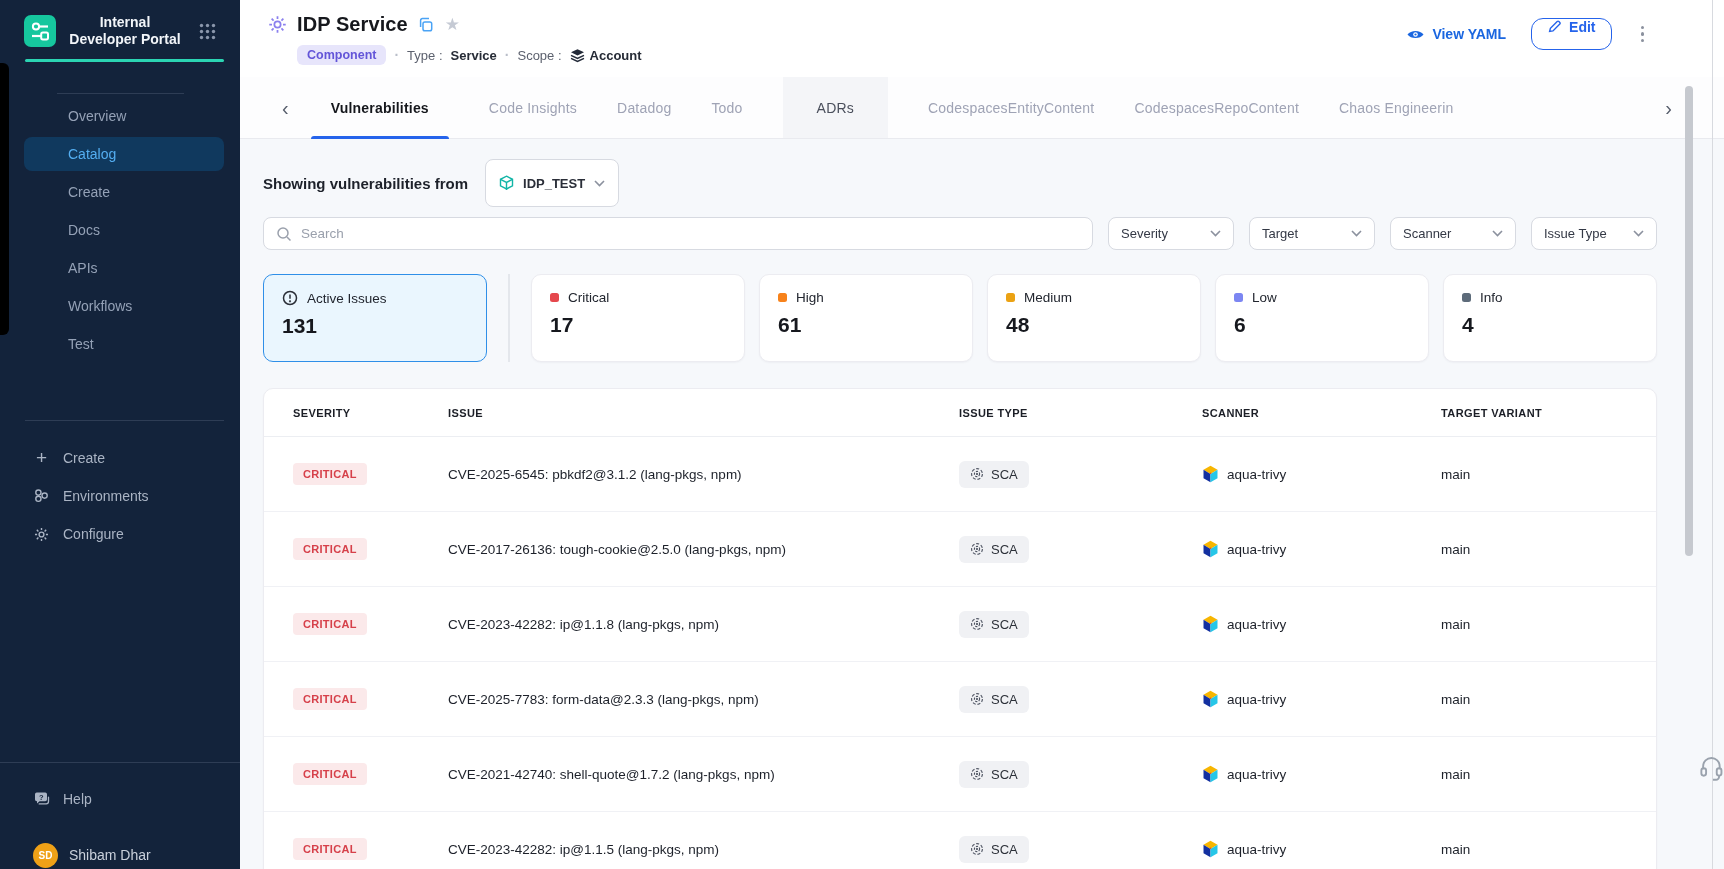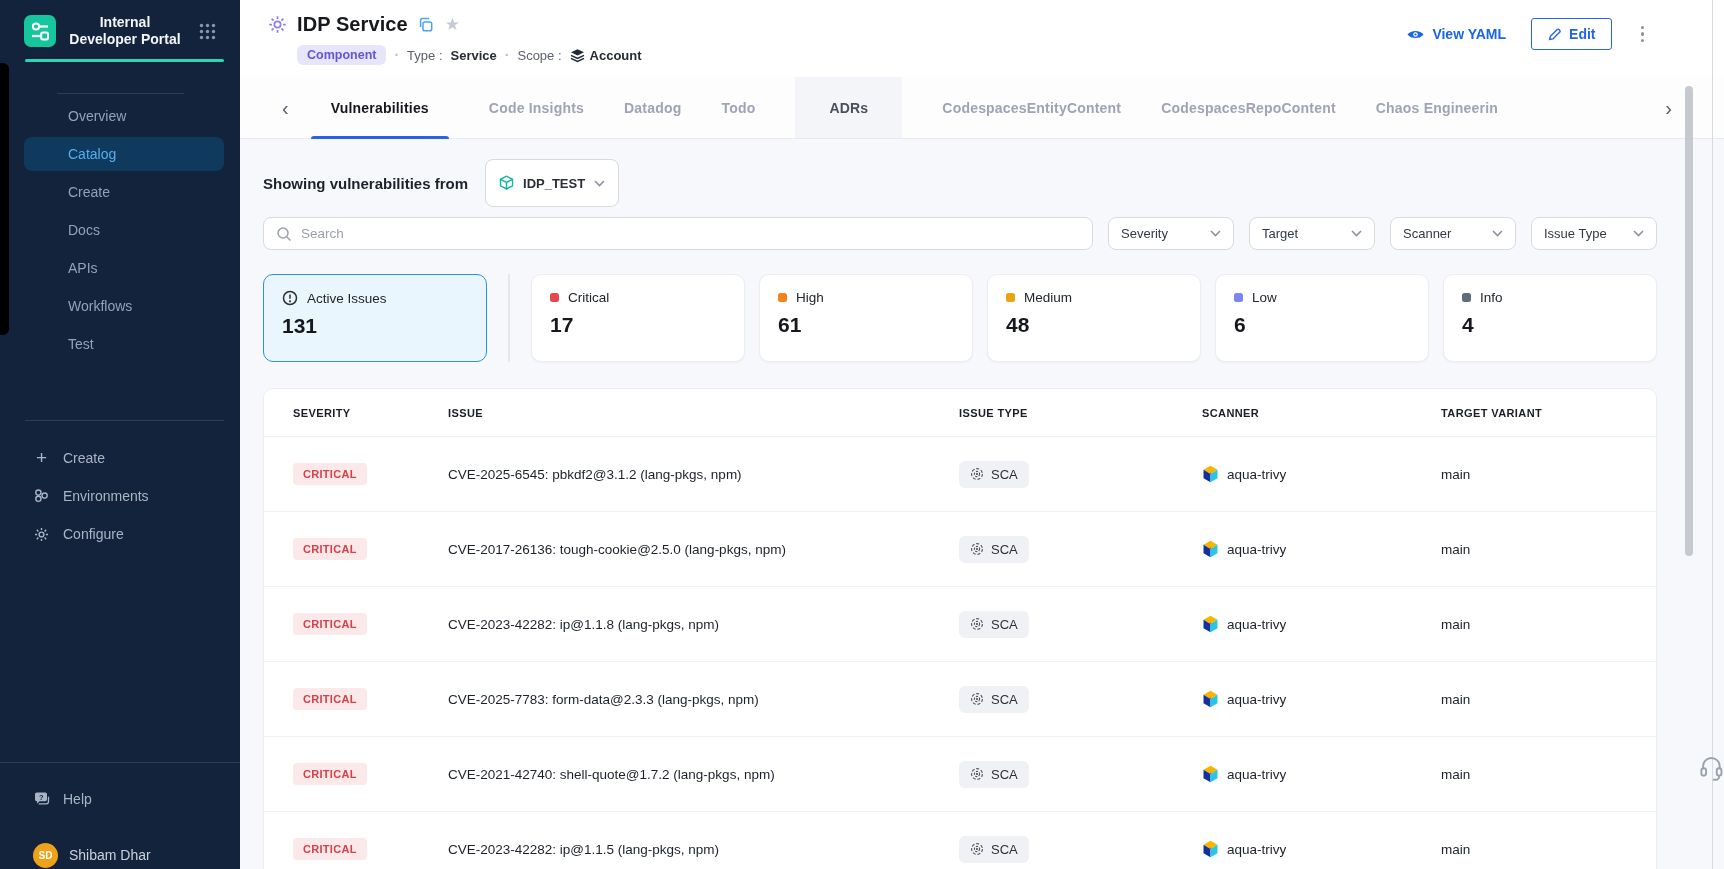--- a/index.html
+++ b/index.html
@@ -38,30 +38,30 @@
   .page-title { font-size:20px; font-weight:700; color:#16181d; letter-spacing:.1px; }
   .star-glyph { font-size:17px; color:#c5cad4; margin-left:2px; cursor:pointer; }
   .meta-row { display:flex; align-items:center; gap:8px; margin-top:6px; margin-left:30px; height:22px; }
   .kind-badge { background:#e7e5fb; color:#6355d8; font-size:12.5px; font-weight:600; border-radius:6px; padding:3px 10px; }
   .dot-sep { color:#b9bec9; font-size:14px; font-weight:700; }
   .meta-label { color:#5c616e; font-size:13px; }
   .meta-value { color:#262b36; font-size:13px; font-weight:700; }
   .scope-wrap { display:flex; align-items:center; gap:5px; }
   .ph-right { position:absolute; right:76px; top:18px; display:flex; align-items:center; gap:25px; }
   .view-yaml { display:flex; align-items:center; gap:7px; color:#1a66e0; font-size:14px; font-weight:700; cursor:pointer; }
-  .edit-btn { display:flex; align-items:center; gap:7px; border:1.4px solid #2563eb; color:#2563eb; font-size:14px; font-weight:700; border-radius:3px; height:32px; padding:0 15px; background:#fff; cursor:pointer; }
+  .edit-btn { display:flex; gap:7px; border:1.4px solid #2563eb; color:#2563eb; font-size:14px; font-weight:700; border-radius:12px; height:32px; padding:0 15px; background:#fff; cursor:pointer; }
   .kebab { display:flex; flex-direction:column; gap:3px; padding:4px; cursor:pointer; }
   .kebab i { width:3.5px; height:3.5px; border-radius:50%; background:#8b919e; }
 
   
   .tabs-band { position:absolute; left:0; top:77px; right:0; height:62px; background:#fdfdfe; border-bottom:1px solid #e9eaef; display:flex; align-items:stretch; }
   .tab-chev { align-self:center; font-size:20px; color:#565d6b; margin-left:42px; cursor:pointer; line-height:1; }
   .tab-chev.right { margin-left:auto; margin-right:52px; }
   .tabs { display:flex; align-items:stretch; gap:40px; margin-left:22px; }
-  .tab { position:relative; display:flex; align-items:center; font-size:14px; font-weight:700; color:#9fa3b5; letter-spacing:.2px; white-space:nowrap; cursor:pointer; }
+  .tab { position:relative; display:flex; align-items:center; font-size:14px; font-weight:400; color:#9fa3b5; letter-spacing:.2px; white-space:nowrap; cursor:pointer; }
   .tab.active { color:#15171c; font-weight:700; padding:0 20px; }
   .tab.active::after { content:''; position:absolute; left:0; right:0; bottom:-1px; height:3px; background:#2563eb; border-radius:3px 3px 0 0; }
   .tab.hover { background:#f4f5f8; padding:0 34px; color:#4a4f5c; }
 
   
   .content { position:absolute; left:0; top:139px; right:0; bottom:0; background:#f6f8fb; padding:0 67px 12px 23px; overflow:hidden; }
 
   .showing-row { margin-top:27px; display:flex; align-items:center; gap:17px; height:34px; }
   .showing-label { font-size:15px; font-weight:700; color:#1d212a; }
   .scope-select { display:flex; align-items:center; gap:9px; background:#fff; border:1px solid #d7dae1; border-radius:8px; height:48px; padding:0 13px; cursor:pointer; }

